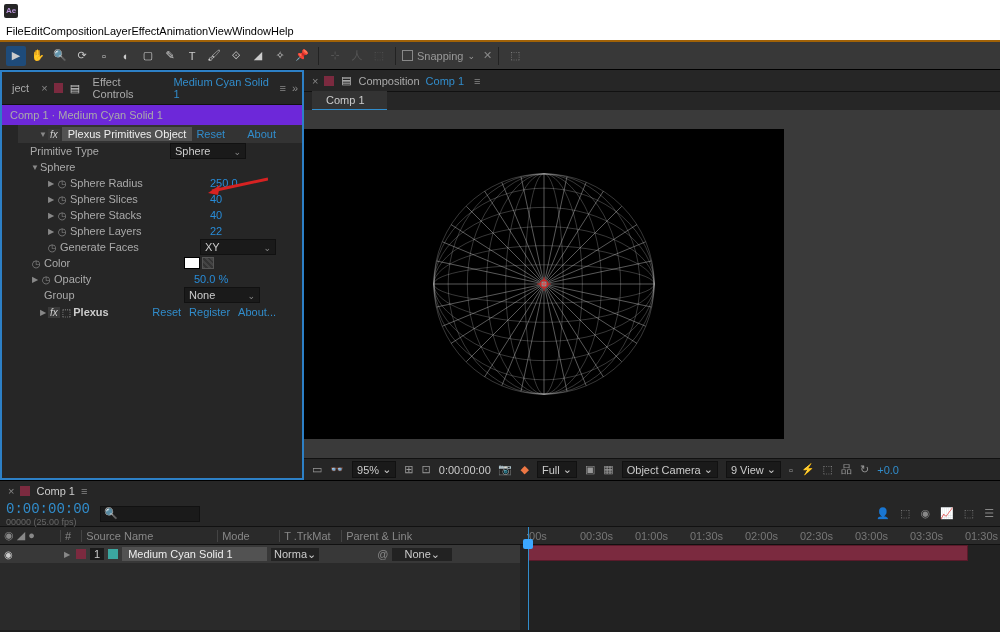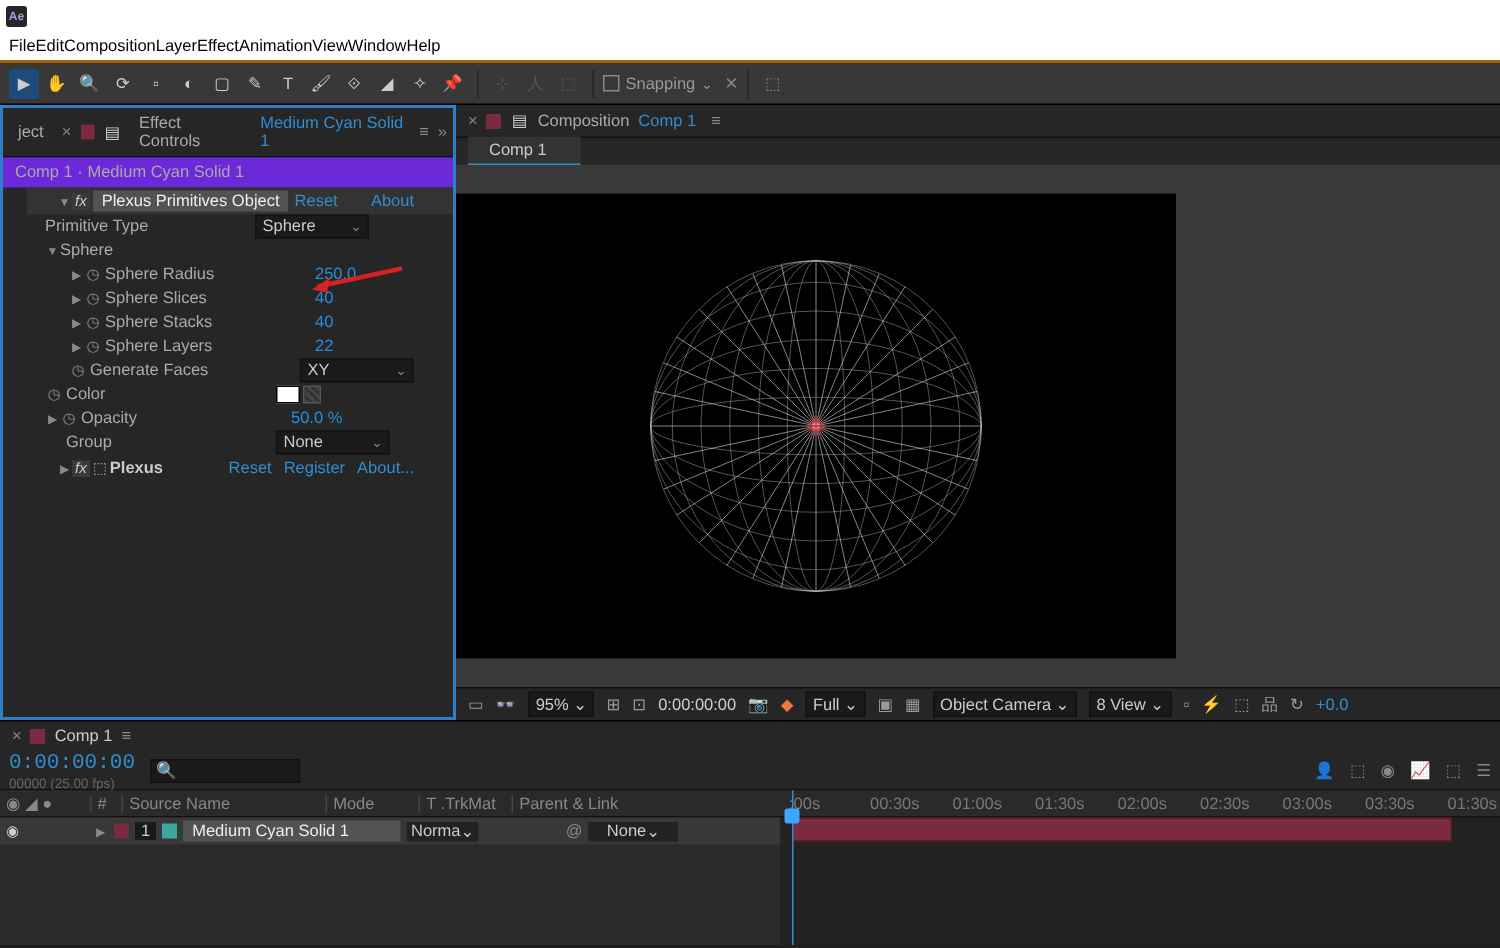--- a/index.html
+++ b/index.html
@@ -317,21 +317,21 @@
           <span>Full</span>
           <span>⌄</span>
         </span>
       <span class="icon-sm">▣</span>
       <span class="icon-sm">▦</span>
       <span class="dd-sm">
           <span>Object Camera</span>
           <span>⌄</span>
         </span>
       <span class="dd-sm">
-          <span>8 View</span>
+          <span>9 View</span>
           <span>⌄</span>
         </span>
       <span class="icon-sm">▫</span>
       <span class="icon-sm">⚡</span>
       <span class="icon-sm">⬚</span>
       <span class="icon-sm">品</span>
       <span class="icon-sm">↻</span>
       <span style="color:#318dcc">+0.0</span>
     </div>
   </div>

